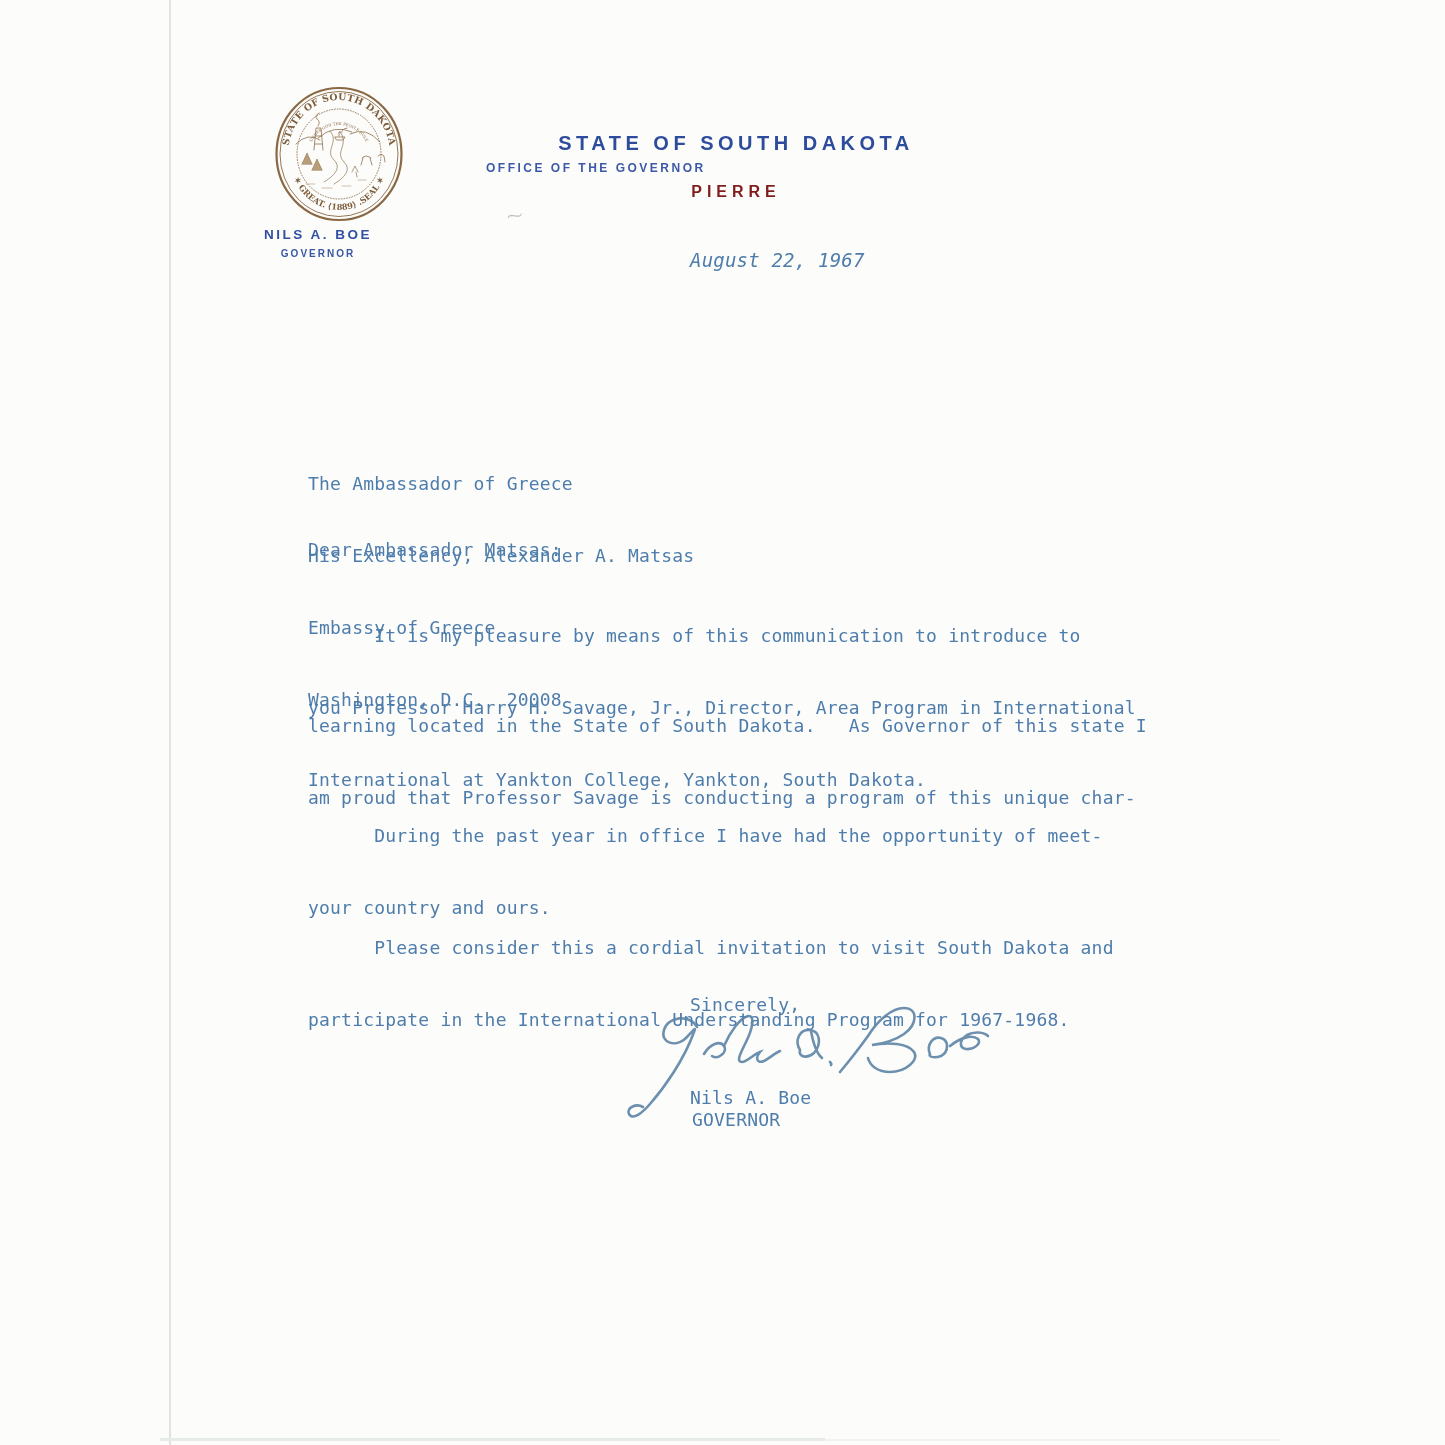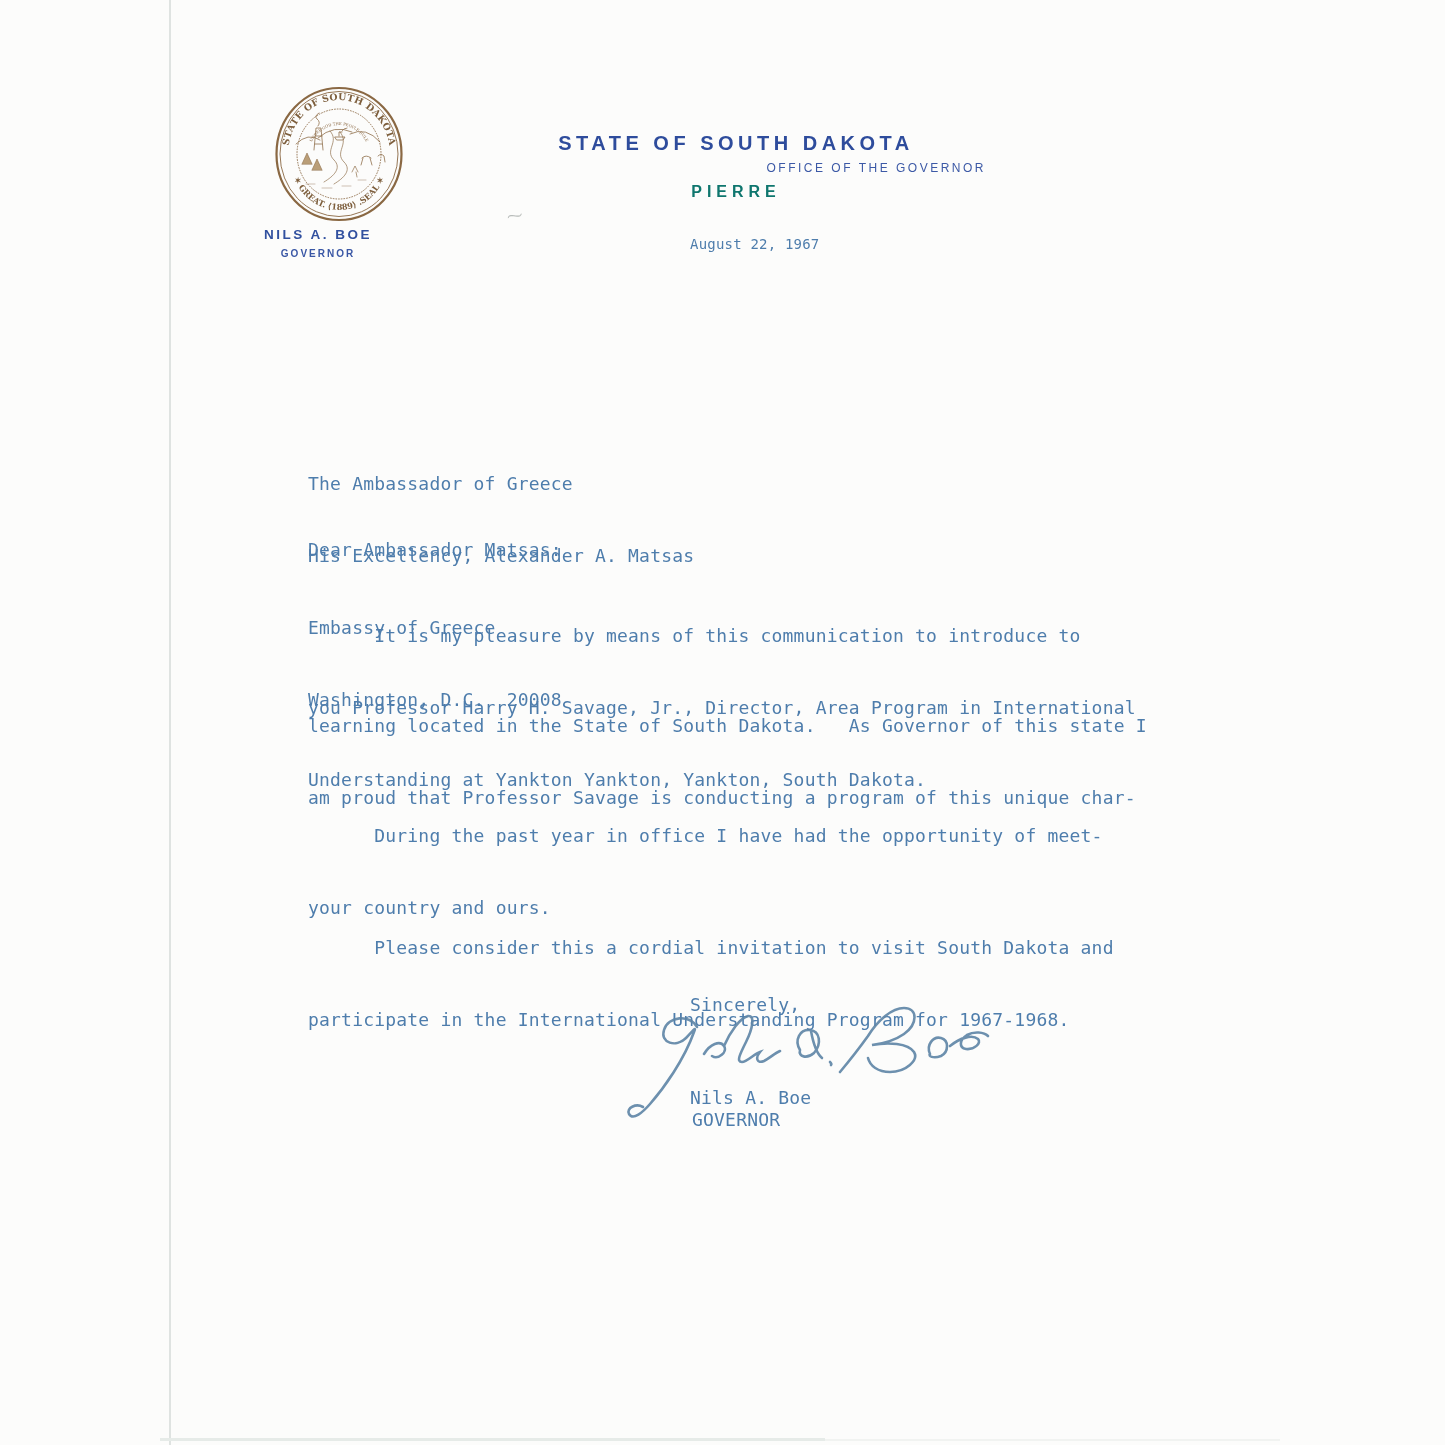--- a/index.html
+++ b/index.html
@@ -16,31 +16,31 @@
   .edge-bottom{left:160px;top:1438px;width:665px;height:3px;background:#e6ebe8;}
   .edge-bottom2{left:825px;top:1439px;width:455px;height:2px;background:#f1f3f1;}
   .smudge{left:506px;top:203px;color:#b9bdbb;font-size:17px;transform:rotate(-8deg);}
   
   .gov-name{left:238px;top:227px;width:160px;text-align:center;
     font-size:13.5px;font-weight:bold;letter-spacing:2.5px;color:#31509f;}
   .gov-title{left:238px;top:248px;width:160px;text-align:center;
     font-size:10px;font-weight:bold;letter-spacing:2px;color:#3a57a5;}
   .head-main{left:486px;top:132px;width:500px;text-align:center;
     font-size:20px;font-weight:bold;letter-spacing:4.5px;color:#2e4c9c;}
-  .head-sub{left:486px;top:161px;width:500px;text-align:right;
-    font-size:12px;font-weight:normal;letter-spacing:2.5px;color:#3c59a6;}
+  .head-sub{left:486px;top:161px;width:500px;text-align:left;
+    font-size:12px;font-weight:bold;letter-spacing:2.5px;color:#3c59a6;}
   .head-city{left:486px;top:183px;width:500px;text-align:center;
-    font-size:16px;font-weight:bold;letter-spacing:5px;color:#0f766e;}
+    font-size:16px;font-weight:bold;letter-spacing:5px;color:#7f1d1d;}
   
   .typed{
     font-family:"DejaVu Sans Mono","Liberation Mono",monospace;
     font-size:18px;line-height:24px;letter-spacing:0.2px;
     color:#4e7dac;white-space:pre;
   }
-  .date{left:690px;top:232px;font-size:14px;}
+  .date{left:690px;top:248px;font-size:19px;font-style:italic;}
   .blk-recipient{left:308px;top:424px;}
   .blk-salutation{left:308px;top:538px;}
   .blk-p1{left:308px;top:576px;}
   .blk-p2{left:308px;top:666px;}
   .blk-p3{left:308px;top:776px;}
   .blk-p4{left:308px;top:888px;}
   .blk-closing{left:690px;top:993px;}
   .blk-typedname{left:690px;top:1086px;}
   .blk-govline{left:692px;top:1108px;}
   .seal-svg{left:274px;top:86px;}
@@ -104,21 +104,21 @@
     <div>His Excellency, Alexander A. Matsas</div>
     <div>Embassy of Greece</div>
     <div>Washington, D.C.  20008</div>
   </div>
 
   <div class="abs typed blk-salutation">Dear Ambassador Matsas:</div>
 
   <div class="abs typed blk-p1">
     <div>      It is my pleasure by means of this communication to introduce to</div>
     <div>you Professor Harry H. Savage, Jr., Director, Area Program in International</div>
-    <div>Understanding at Yankton Yankton, Yankton, South Dakota.</div>
+    <div>International at Yankton College, Yankton, South Dakota.</div>
   </div>
 
   <div class="abs typed blk-p2">
     <div>learning located in the State of South Dakota.   As Governor of this state I</div>
     <div>am proud that Professor Savage is conducting a program of this unique char-</div>
   </div>
 
   <div class="abs typed blk-p3">
     <div>      During the past year in office I have had the opportunity of meet-</div>
     <div>your country and ours.</div>

